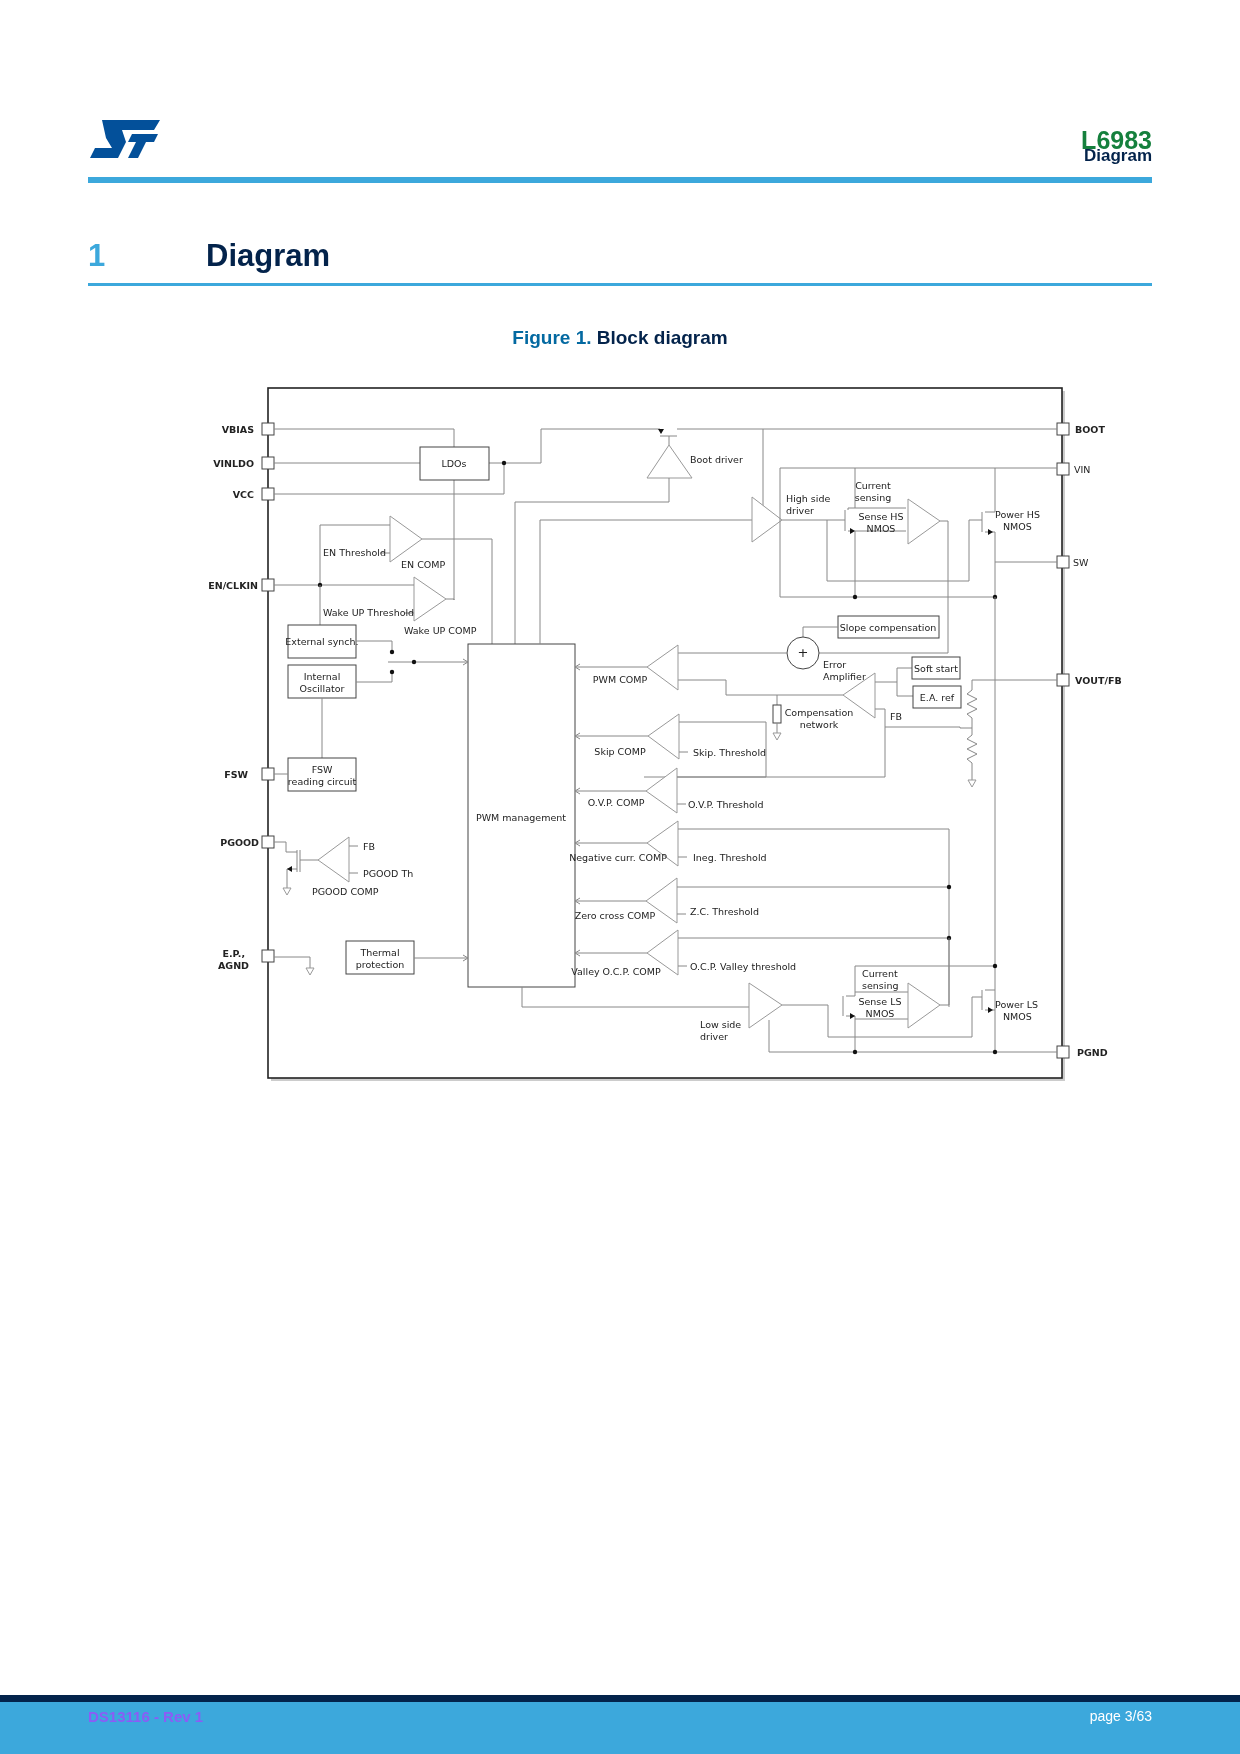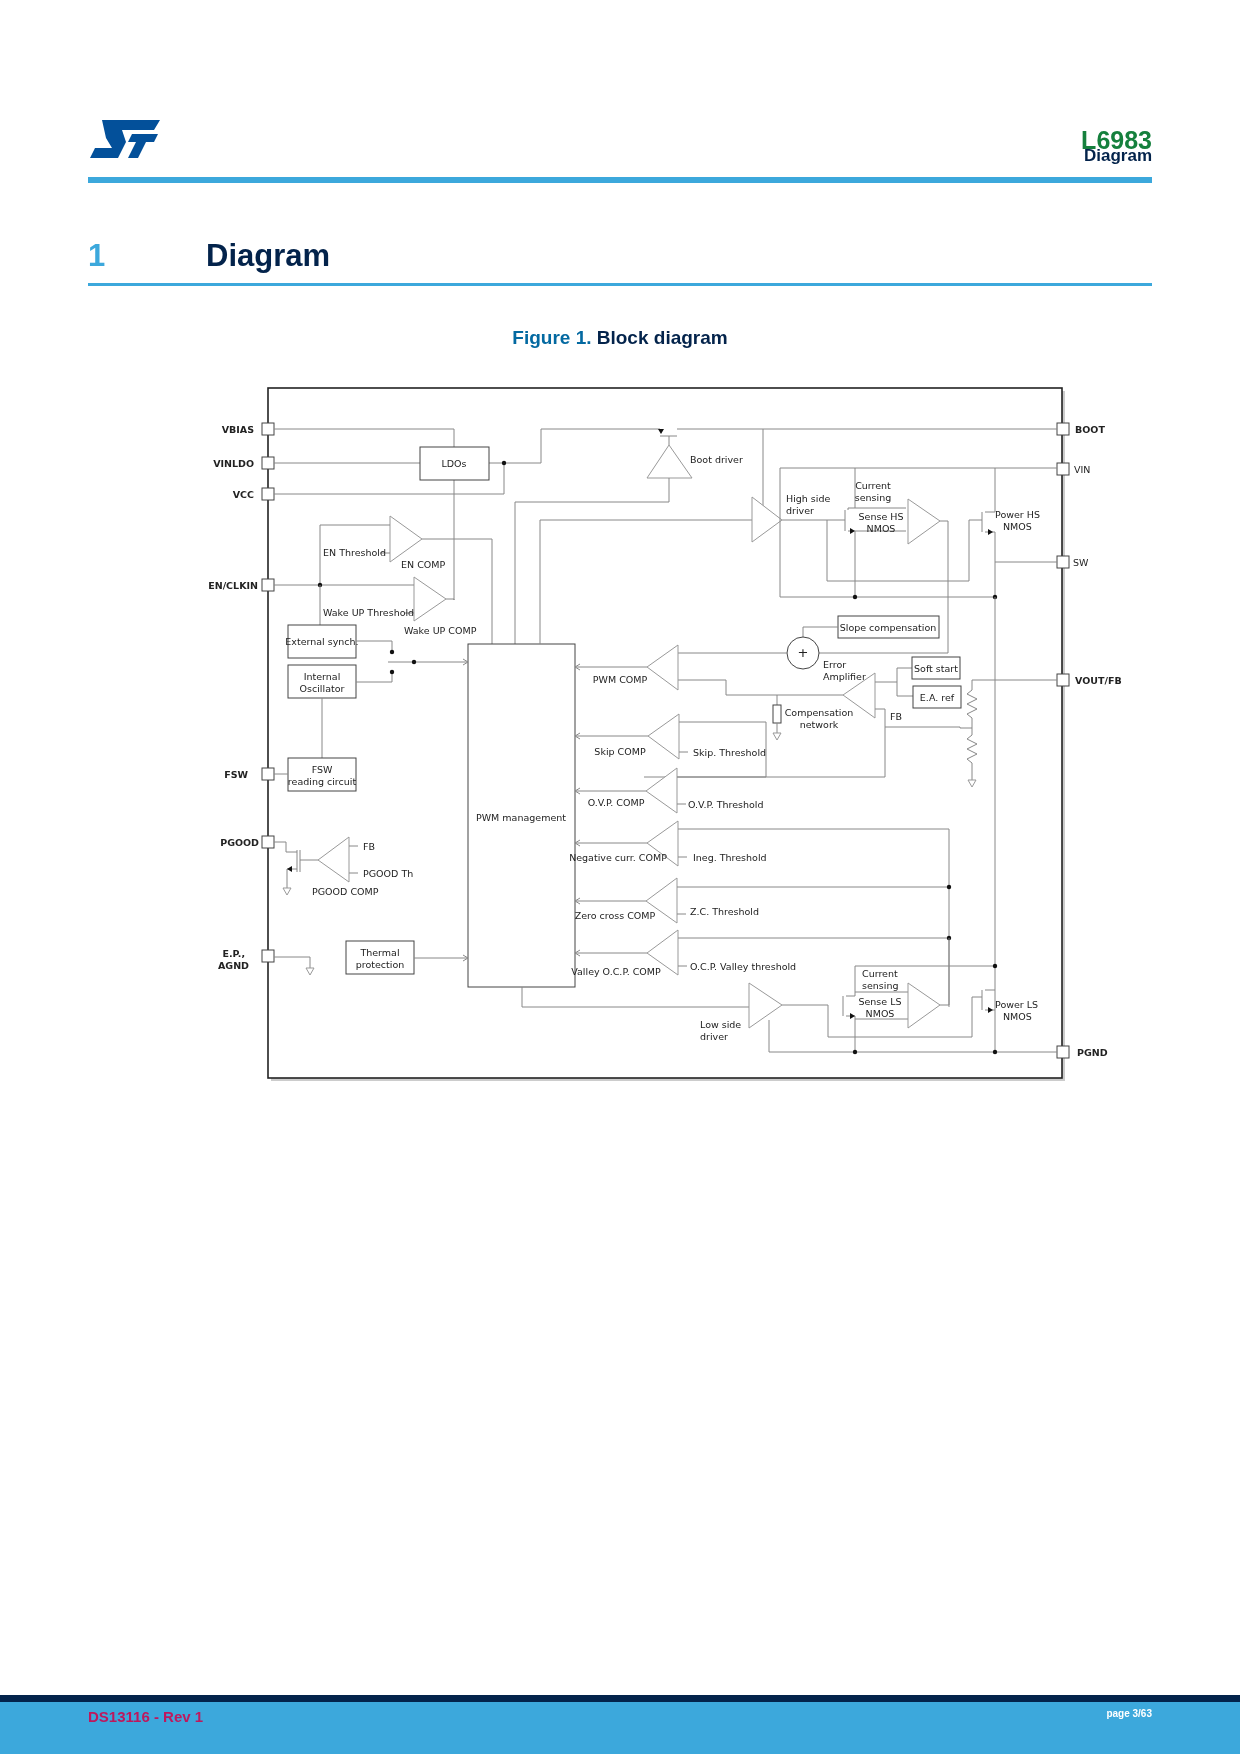--- a/index.html
+++ b/index.html
@@ -15,22 +15,22 @@
   .fig-num { color: #0369a1; }
   .fig-title { color: #03234b; }
   .diagram { position: absolute; left: 0; top: 0; width: 1240px; height: 1754px; pointer-events: none; }
   .diagram text { font-family: "DejaVu Sans", sans-serif; font-size: 9.5px; fill: #222; }
   .diagram text.pin { font-weight: bold; font-size: 9.5px; }
   .w { stroke: #888; stroke-width: 1; fill: none; }
   .b { stroke: #444; stroke-width: 1; fill: #fff; }
   .t { stroke: #999; stroke-width: 1; fill: #fff; }
   .footer-dark { position: absolute; left: 0; right: 0; top: 1695px; height: 7px; background: #03234b; }
   .footer { position: absolute; left: 0; right: 0; top: 1702px; height: 52px; background: #3ca8dc; }
-  .foot-left { position: absolute; left: 88px; top: 1708px; font-size: 15px; font-weight: bold; color: #be185d; }
-  .foot-right { position: absolute; right: 88px; top: 1708px; font-size: 10px; font-weight: bold; color: #ffffff; }
+  .foot-left { position: absolute; left: 88px; top: 1708px; font-size: 15px; font-weight: bold; color: #8b5cf6; }
+  .foot-right { position: absolute; right: 88px; top: 1708px; font-size: 14px; font-weight: normal; color: #ffffff; }
 </style>
 </head>
 <body>
 
 <svg class="logo" viewBox="0 0 72 42">
   <path d="M14 2 H72 L66 12 H34 L38 24 L30 40 H2 L7 30 H24 L18 20 Z" fill="#03509a"></path>
   <path d="M44 16 H70 L66 24 H58 L50 40 H40 L48 24 H40 Z" fill="#03509a"></path>
 </svg>
 <div class="hdr-title">L6983</div>
 <div class="hdr-sub">Diagram</div>

